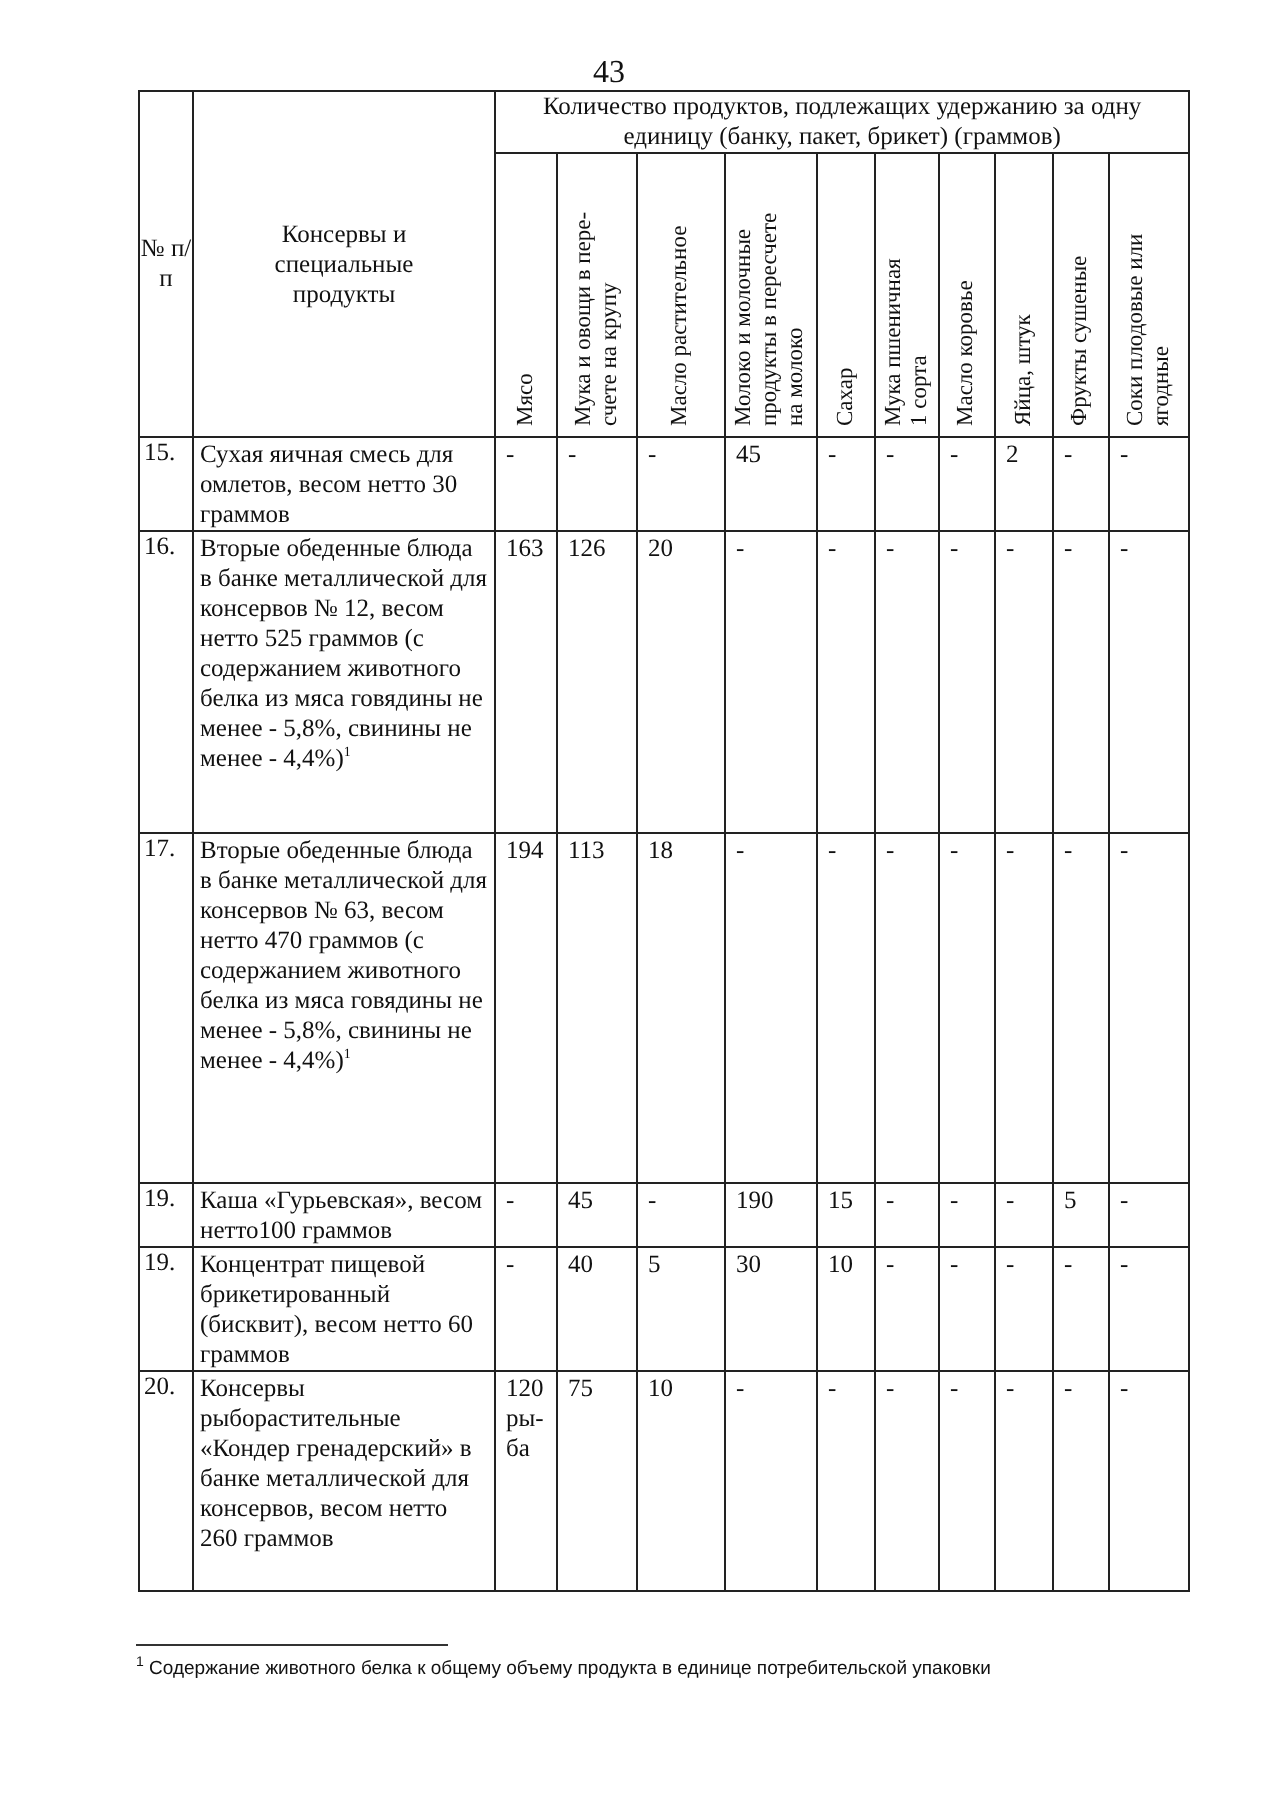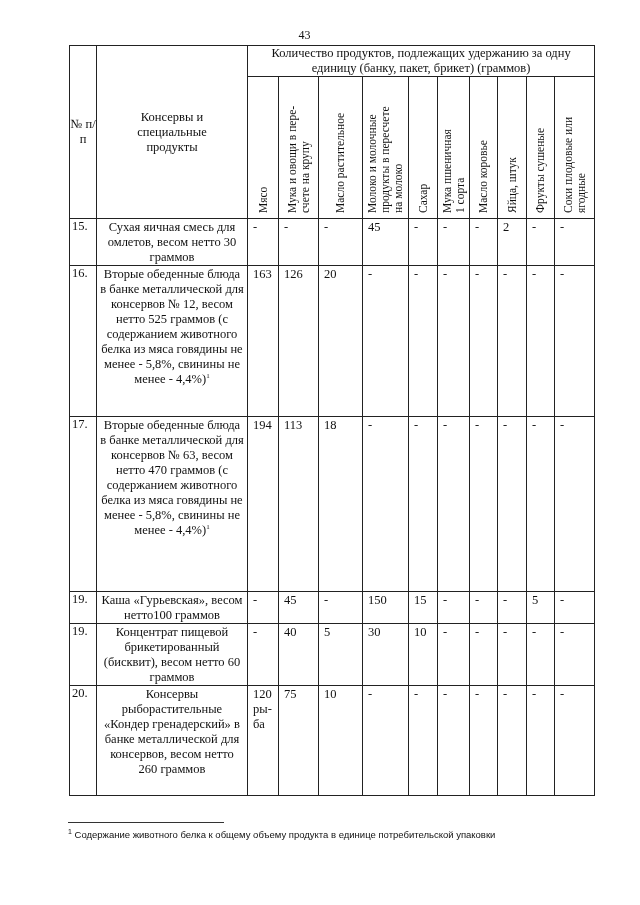--- a/index.html
+++ b/index.html
@@ -1,31 +1,31 @@
 <!DOCTYPE html>
 <html><head>
 <meta charset="utf-8">
 <style>
   html, body { margin: 0; padding: 0; background: #ffffff; }
   body { width: 640px; height: 905px; position: relative; overflow: hidden;
          font-family: "Liberation Serif", serif; color: #111; }
   .page-num { position: absolute; top: 28px; left: 0; width: 609px; text-align: center;
-              font-size: 12px; }
+              font-size: 16px; }
   table.main { position: absolute; left: 69px; top: 45px; border-collapse: collapse;
                table-layout: fixed; width: 525px; }
   table.main td, table.main th { border: 1px solid #222; padding: 0; vertical-align: top;
                font-weight: normal; font-size: 12.5px; line-height: 15px; }
   .hdr-span { text-align: center; height: 30px; vertical-align: middle !important; line-height: 14px; font-size: 12.5px; }
   .hdr-left { text-align: center; vertical-align: middle !important; }
   .hdr-vert { height: 141px; position: relative; }
   .vtext { position: absolute; left: 50%; bottom: 6px; transform-origin: left top;
            transform: rotate(-90deg) translate(0, -50%); white-space: nowrap;
            font-size: 11.5px; line-height: 13px; text-align: left; }
   .num { padding-left: 2px !important; margin-left: 19px; }
-  .name { padding: 1px 3px 0 3px !important; text-align: center; }
+  .name { padding: 1px 3px 0 3px !important; }
   .val { padding: 1px 0 0 5px !important; }
   sup { font-size: 7px; line-height: 0; }
   .fn-line { position: absolute; left: 68px; top: 822px; width: 156px; border-top: 1px solid #333; }
   .footnote { position: absolute; left: 68px; top: 829px; font-family: "Liberation Sans", sans-serif;
               font-size: 9.5px; }
 </style>
 </head>
 <body>
 
 <div class="page-num">43</div>
@@ -126,21 +126,21 @@
         <td class="val">-</td>
         <td class="val">-</td>
         <td class="val">-</td>
       </tr>
       <tr style="height: 30px;">
         <td class="num">19.</td>
         <td class="name">Каша «Гурьевская», весом нетто100 граммов</td>
         <td class="val">-</td>
         <td class="val">45</td>
         <td class="val">-</td>
-        <td class="val">150</td>
+        <td class="val">190</td>
         <td class="val">15</td>
         <td class="val">-</td>
         <td class="val">-</td>
         <td class="val">-</td>
         <td class="val">5</td>
         <td class="val">-</td>
       </tr>
       <tr style="height: 60px;">
         <td class="num">19.</td>
         <td class="name">Концентрат пищевой брикетированный (бисквит), весом нетто 60 граммов</td>

